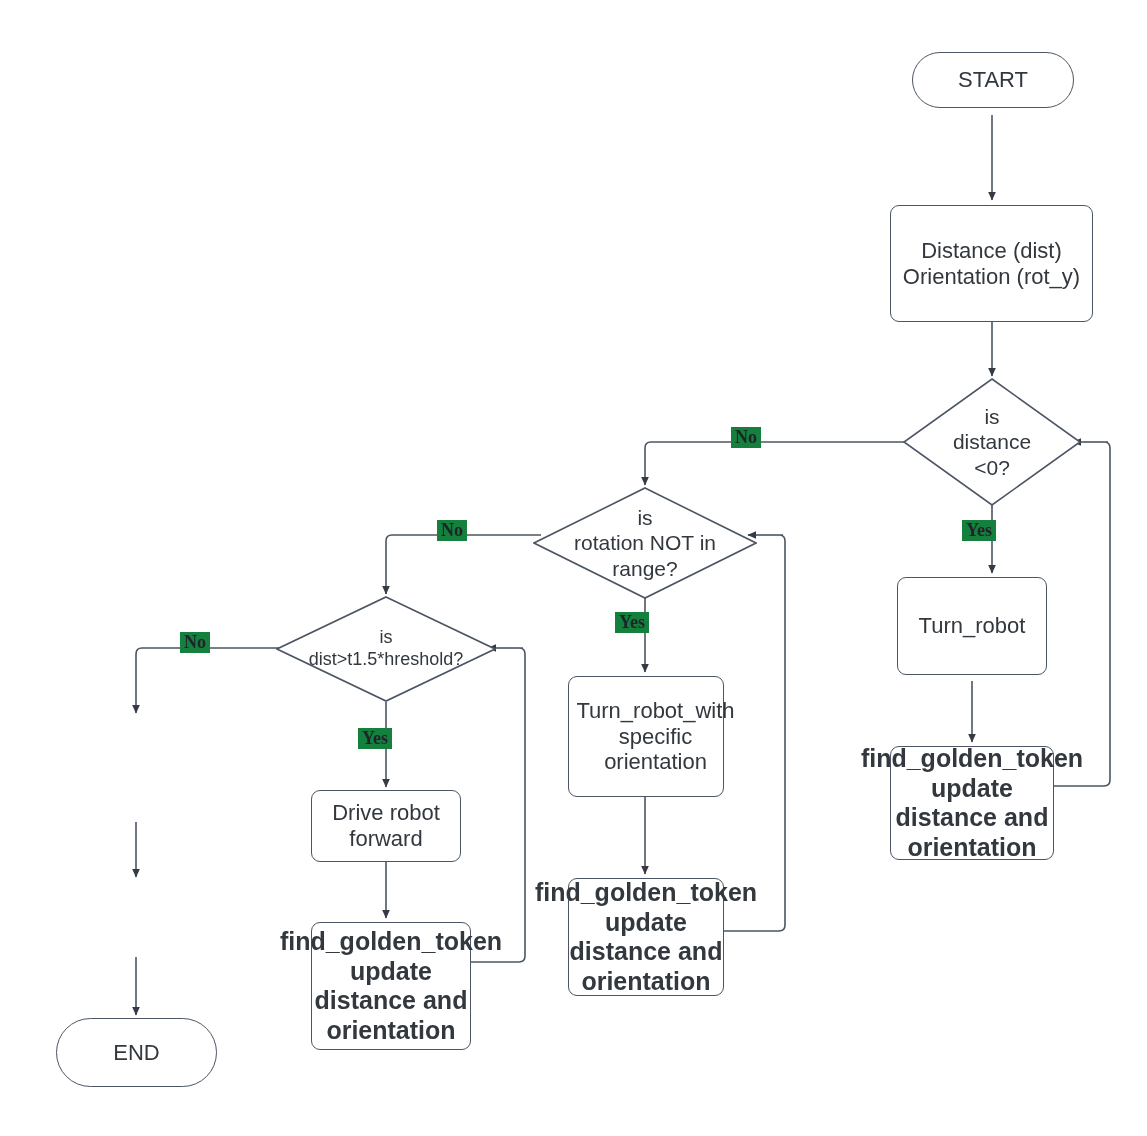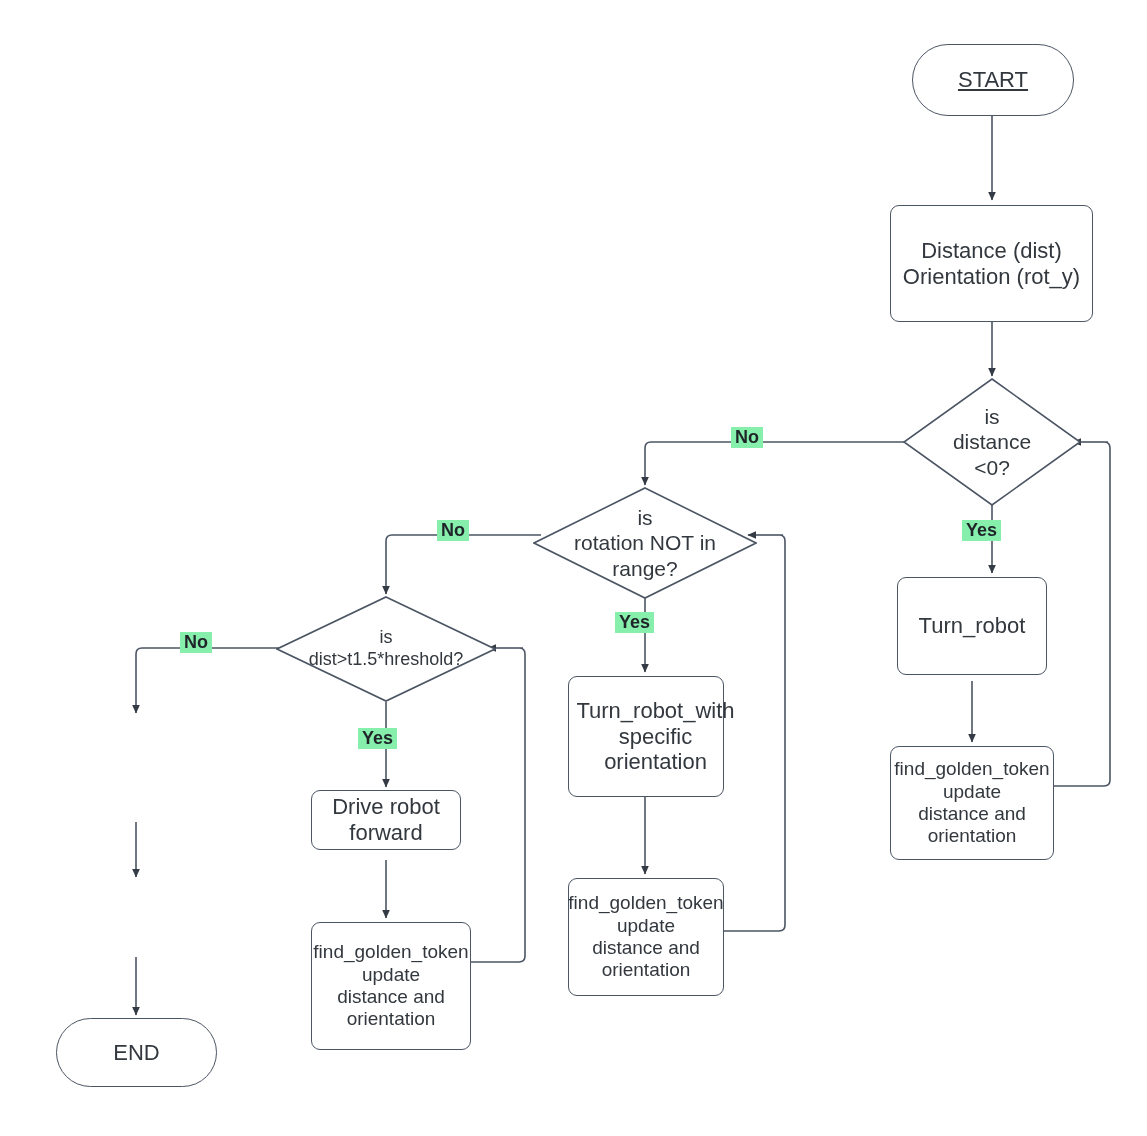--- a/index.html
+++ b/index.html
@@ -41,21 +41,22 @@
     white-space: pre;
     z-index: 2;
   }
   .node.terminal {
     border-radius: 48px;
   }
   .node.process {
     border-radius: 9px;
   }
   .node.small {
-    font-size: 19px;
+    font-size: 25px;
+    font-weight: bold;
   }
   .diamond {
     position: absolute;
     z-index: 2;
   }
   .diamond .dshape {
     position: absolute;
     left: 0;
     top: 0;
     width: 100%;
@@ -77,24 +78,25 @@
     white-space: pre;
   }
   .diamond .dlabel.tight {
     font-size: 18px;
   }
   .edge-label {
     position: absolute;
     font-size: 18px;
     font-weight: bold;
     color: #1f2429;
-    background: #86efac;
+    background: #15803d;
     padding: 0 4px;
     z-index: 3;
     white-space: nowrap;
+    font-family: Liberation Serif, serif;
   }
 </style>
 </head>
 <body>
 
 <div id="canvas">
 
   <svg id="wires" viewBox="0 0 1147 1136" xmlns="http://www.w3.org/2000/svg">
     <defs>
       <marker id="ah" markerWidth="11" markerHeight="11" refX="8.4" refY="4" orient="auto" markerUnits="userSpaceOnUse">
@@ -135,21 +137,21 @@
       <path d="M519,648 L488,648" marker-end="url(#ah)"></path>
 
       <path d="M284,648 L142,648 Q136,648 136,654 L136,713" marker-end="url(#ah)"></path>
 
       <path d="M136,822 L136,877" marker-end="url(#ah)"></path>
 
       <path d="M136,957 L136,1015" marker-end="url(#ah)"></path>
     </g>
   </svg>
 
-  <div class="node terminal" style="left:912px; top:44px; width:162px; height:72px;text-decoration:underline;">
+  <div class="node terminal" style="left:912px; top:52px; width:162px; height:56px;">
     <span>START</span>
   </div>
 
   <div class="node process" style="left:890px; top:205px; width:203px; height:117px;">
     <span>Distance (dist)
 Orientation (rot_y)</span>
   </div>
 
   <div class="diamond" style="left:903px; top:378px; width:178px; height:128px;">
     <svg class="dshape" viewBox="0 0 178 128" xmlns="http://www.w3.org/2000/svg">
@@ -218,21 +220,21 @@
   </div>
 
   <div class="edge-label" style="left:358px; top:728px;">
     <span>Yes</span>
   </div>
 
   <div class="edge-label" style="left:180px; top:632px;">
     <span>No</span>
   </div>
 
-  <div class="node process" style="left:311px; top:790px; width:150px; height:60px;">
+  <div class="node process" style="left:311px; top:790px; width:150px; height:72px;">
     <span>Drive robot
 forward</span>
   </div>
 
   <div class="node process small" style="left:311px; top:922px; width:160px; height:128px;">
     <span>find_golden_token
 update
 distance and
 orientation</span>
   </div>

